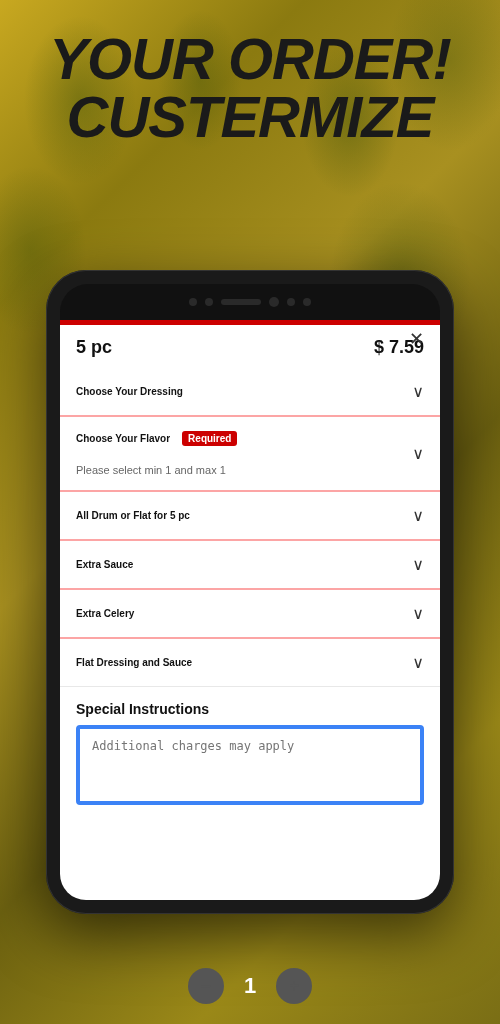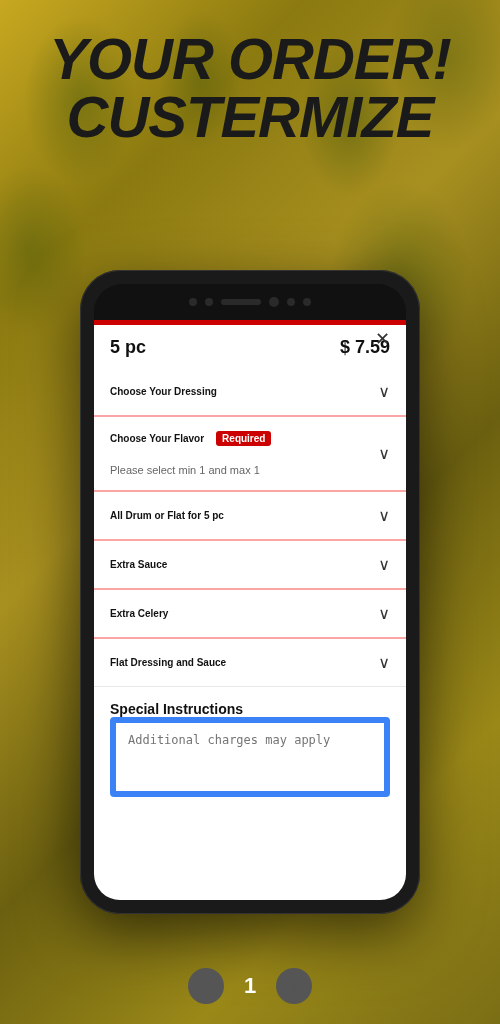--- a/index.html
+++ b/index.html
@@ -50,21 +50,21 @@
       text-transform: uppercase;
       font-style: italic;
       letter-spacing: -1px;
     }
 
     .phone-wrapper {
       position: absolute;
       top: 270px;
       left: 50%;
       transform: translateX(-50%);
-      width: 340px;
+      width: 408px;
       z-index: 2;
     }
 
     .phone-outer {
       background: #1a1a1a;
       border-radius: 40px;
       padding: 14px;
       box-shadow: 0 20px 60px rgba(0,0,0,0.6), inset 0 0 0 1px #333;
     }
 
@@ -182,26 +182,26 @@
 
     .special-section {
       padding: 14px 16px;
       border-top: 1px solid #e8e8e8;
     }
 
     .special-label {
       font-size: 14px;
       font-weight: 700;
       color: #111;
-      margin-bottom: 0;
+      margin-bottom: 8px;
     }
 
     .special-input {
       width: 100%;
-      border: 6px solid #3b82f6;
+      border: 4px solid #3b82f6;
       border-radius: 4px;
       padding: 10px 12px;
       font-size: 12px;
       color: #999;
       height: 80px;
       resize: none;
       outline: none;
     }
 
     .bottom-bar {

